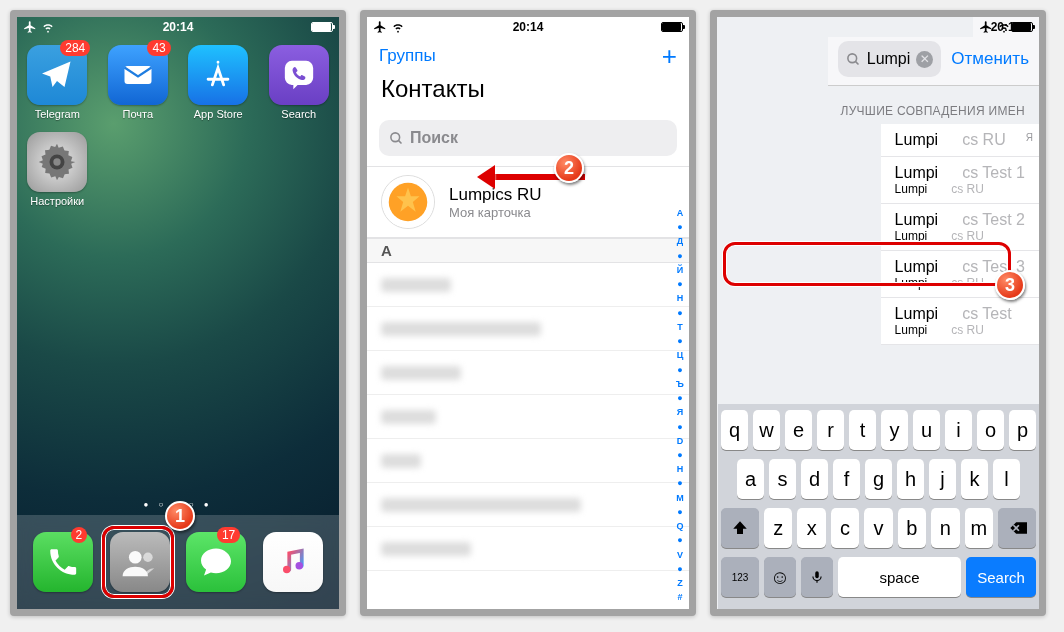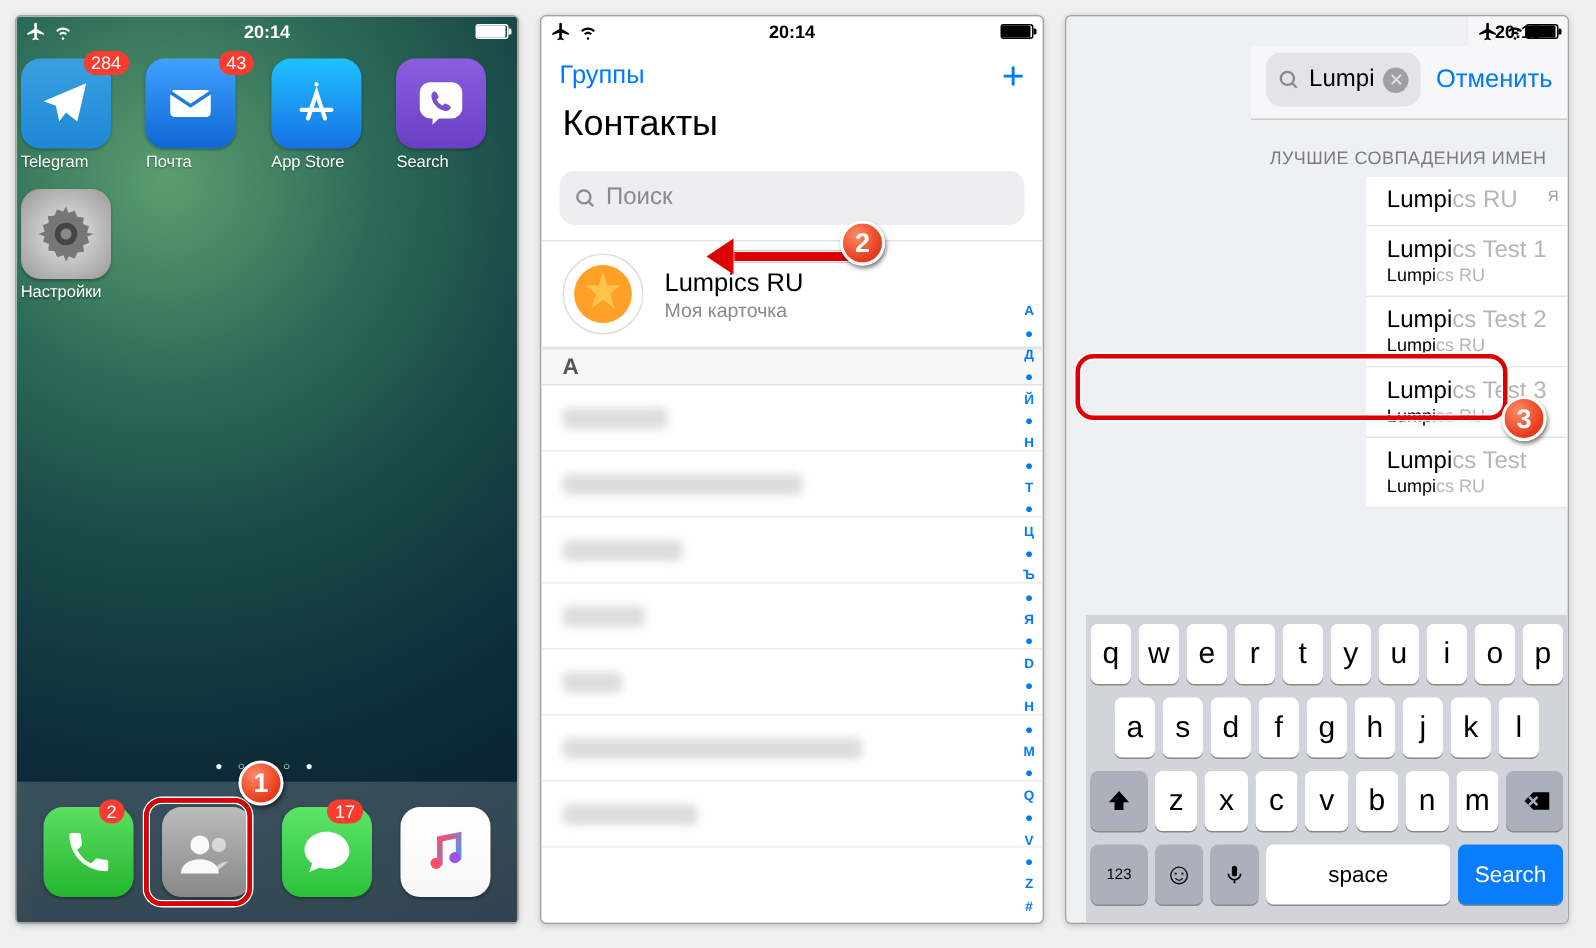--- a/index.html
+++ b/index.html
@@ -1,31 +1,31 @@
 <!DOCTYPE html>
 <html><head>
 <meta charset="utf-8">
 <style>
   * { box-sizing: border-box; margin: 0; padding: 0; font-family: -apple-system, Helvetica, Arial, sans-serif; }
   body { background: #f0f0f0; display: flex; gap: 14px; padding: 10px; }
-  .phone { width: 336px; height: 606px; border-radius: 4px; border: 1px solid #a3a3a3; background: #fff; position: relative; overflow: hidden; box-shadow: 0 1px 4px rgba(0,0,0,0.2); }
+  .phone { width: 336px; height: 606px; border-radius: 4px; border: 7px solid #a3a3a3; background: #fff; position: relative; overflow: hidden; box-shadow: 0 1px 4px rgba(0,0,0,0.2); }
   .status-bar { height: 20px; display: flex; align-items: center; justify-content: space-between; padding: 0 6px; font-size: 12px; font-weight: 500; position: relative; z-index: 5;}
   .status-left { display: flex; align-items: center; gap: 4px; }
   .status-time { position: absolute; left: 0; right: 0; text-align: center; font-weight: 600; font-size: 12px;}
   .status-right { display: flex; align-items: center; gap: 4px; }
   .airplane-icon { width: 14px; height: 14px; }
   .wifi-icon { width: 14px; height: 14px; }
   .battery-icon { width: 22px; height: 10px; border: 1px solid currentColor; border-radius: 2px; position: relative; }
   .battery-icon::after { content:''; position:absolute; right:-3px; top:2px; width:2px; height:4px; background:currentColor; border-radius:0 1px 1px 0;}
   .battery-fill { background: currentColor; height: 100%; width: 95%; border-radius:1px;}
 
   
   .screen-home { background: radial-gradient(circle at 30% 18%, #5a9e6e 0%, #2c6b58 25%, #1a4947 45%, #0d2d3a 70%, #061a2a 100%); height: 100%; color: #fff; display: flex; flex-direction: column; }
   .home-grid { padding: 8px 0 0 0; display: grid; grid-template-columns: repeat(4, 1fr); justify-items: center; row-gap: 12px; }
-  .app { display: flex; flex-direction: column; align-items: flex-start; width: 78px; position:relative;}
+  .app { display: flex; flex-direction: column; align-items: center; width: 78px; position:relative;}
   .app-icon { width: 60px; height: 60px; border-radius: 13px; display: flex; align-items: center; justify-content: center; position: relative; box-shadow: 0 1px 2px rgba(0,0,0,0.3);}
   .app-label { font-size: 11px; color: #fff; margin-top: 3px; text-shadow: 0 1px 1px rgba(0,0,0,0.4);}
   .badge { position: absolute; top: -5px; right: 6px; background: #ff3b30; color: #fff; font-size: 12px; font-weight: 500; padding: 1px 5px; border-radius: 11px; min-width: 11px; text-align: center;}
   .pager { margin-top: auto; text-align: center; padding: 6px 0; font-size: 8px; color: #fff; letter-spacing: 4px; }
   .dock { background: rgba(255,255,255,0.18); backdrop-filter: blur(8px); height: 94px; display: flex; justify-content: space-around; align-items: center; padding: 0 8px;}
   .dock .app { width: auto; }
 
   
   .ic-telegram { background: linear-gradient(#3aa0e0,#1e88d6); }
   .ic-mail { background: linear-gradient(#3ea2ff,#1166d4); }
@@ -42,21 +42,21 @@
   .callout { position: absolute; width: 30px; height: 30px; border-radius: 50%; background: radial-gradient(circle at 35% 30%, #ff8a65, #e63a1a 70%); border: 2px solid #fff; color: #fff; font-weight: 700; font-size: 18px; display: flex; align-items: center; justify-content: center; box-shadow: 1px 2px 3px rgba(0,0,0,0.5); z-index: 20;}
   .highlight-frame { position: absolute; border: 3px solid #d00; border-radius: 12px; box-shadow: inset 0 0 0 1px #fff, 0 0 0 1px #fff; z-index: 18; pointer-events:none;}
 
   
   .screen-contacts { background: #fff; height: 100%; display: flex; flex-direction: column; color: #000; position:relative;}
   .screen-contacts .status-bar { color: #000; }
   .nav-bar { display: flex; align-items: center; justify-content: space-between; padding: 6px 12px 4px; }
   .nav-link { color: #007aff; font-size: 17px; }
   .plus-icon { color: #007aff; font-size: 26px; font-weight: 300; line-height: 1;}
   .large-title { font-size: 24px; font-weight: 400; padding: 2px 14px 17px; }
-  .search-field { margin: 0 12px 10px; background: #eeeef0; border-radius: 10px; height: 36px; display: flex; align-items: center; padding: 0 10px; color: #8a8a8e; font-size: 16px; gap: 6px;}
+  .search-field { margin: 0 12px 10px; background: #eeeef0; border-radius: 10px; height: 36px; display: flex; align-items: center; padding: 0 10px; color: #8a8a8e; font-size: 16px; gap: 6px; font-weight: bold;}
   .me-card { display: flex; align-items: center; padding: 8px 14px; gap: 14px; border-top:1px solid #e3e3e5; border-bottom:1px solid #e3e3e5;}
   .me-avatar { width: 54px; height: 54px; border-radius: 50%; background: radial-gradient(circle at center, #ffcc33 30%, #ff9a1f 32%, #ff9a1f 60%, #fff 61%); border:1px solid #ddd; display:flex; align-items:center; justify-content:center; overflow:hidden;}
   .me-name { font-size: 17px; }
   .me-sub { font-size: 13px; color: #8a8a8e; }
   .section-header { background: #f7f7f7; color: #555; font-size: 15px; font-weight: 600; padding: 3px 14px; border-top:1px solid #e3e3e5;border-bottom:1px solid #e3e3e5;}
   .contact-row { height: 44px; border-bottom: 1px solid #eee; padding: 0 14px; display:flex; align-items:center;}
   .blur-text { height: 14px; background: #ddd; border-radius: 4px; filter: blur(3px); }
   .index-rail { position: absolute; right: 1px; top: 192px; bottom: 6px; width: 16px; display: flex; flex-direction: column; align-items: center; justify-content: space-between; font-size: 9px; color: #007aff; font-weight:600;}
   .index-rail span { line-height: 1.05; }
 
@@ -71,21 +71,21 @@
   .search-nav { background: #f7f7f9; padding: 4px 10px 8px; display: flex; align-items: center; gap: 10px; border-bottom:1px solid #ccc;}
   .search-pill { flex: 1; background: #e4e4e8; border-radius: 10px; height: 36px; display: flex; align-items: center; padding: 0 8px; gap: 6px;}
   .search-text { font-size: 16px; color: #000; flex:1;}
   .clear-btn { width: 17px; height: 17px; border-radius: 50%; background: #9ea0a5; color: #e4e4e8; font-size: 12px; display: flex; align-items:center; justify-content:center;}
   .cancel-link { color: #007aff; font-size: 17px; }
   .results-section-label { font-size: 12px; color: #7c7c80; padding: 18px 14px 6px; letter-spacing:0.3px; background:#eef0f3;}
   .result-row { background: #fff; padding: 7px 14px; border-bottom: 1px solid #e5e5e8; position:relative;}
   .result-name { font-size: 16px; }
   .result-sub { font-size: 12px; color: #999; }
   .match { color: #000; }
-  .nomatch { color: #b5b5b8; }
+  .nomatch { color: #b5b5b8; padding-left: 24px; }
   .side-letter { position:absolute; right:6px; top:8px; font-size:10px; color:#9b9b9f;}
 
   
   .keyboard { margin-top: auto; background: #d1d4da; padding: 6px 3px 3px; }
   .kb-row { display: flex; justify-content: center; gap: 5px; margin-bottom: 9px; }
   .key { background: #fff; border-radius: 5px; height: 40px; min-width: 27px; flex:1; max-width:29px; display: flex; align-items: center; justify-content: center; font-size: 20px; box-shadow: 0 1px 0 #888;}
   .key-shift { flex: 0 0 38px; background:#abb0bb; max-width:none;}
   .key-del { flex: 0 0 38px; background:#abb0bb; max-width:none;}
   .kb-bottom { display:flex; gap:5px; }
   .key-123 { flex:0 0 38px; background:#abb0bb; font-size:10px; max-width:none;}

